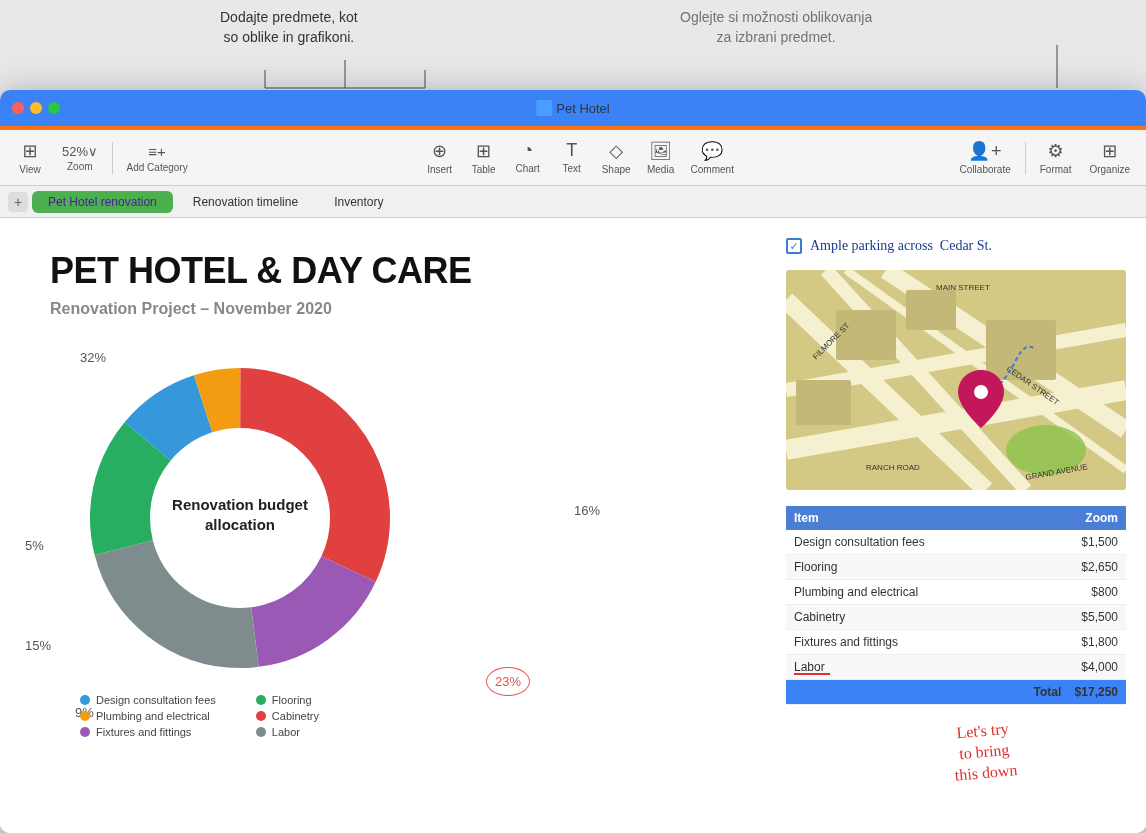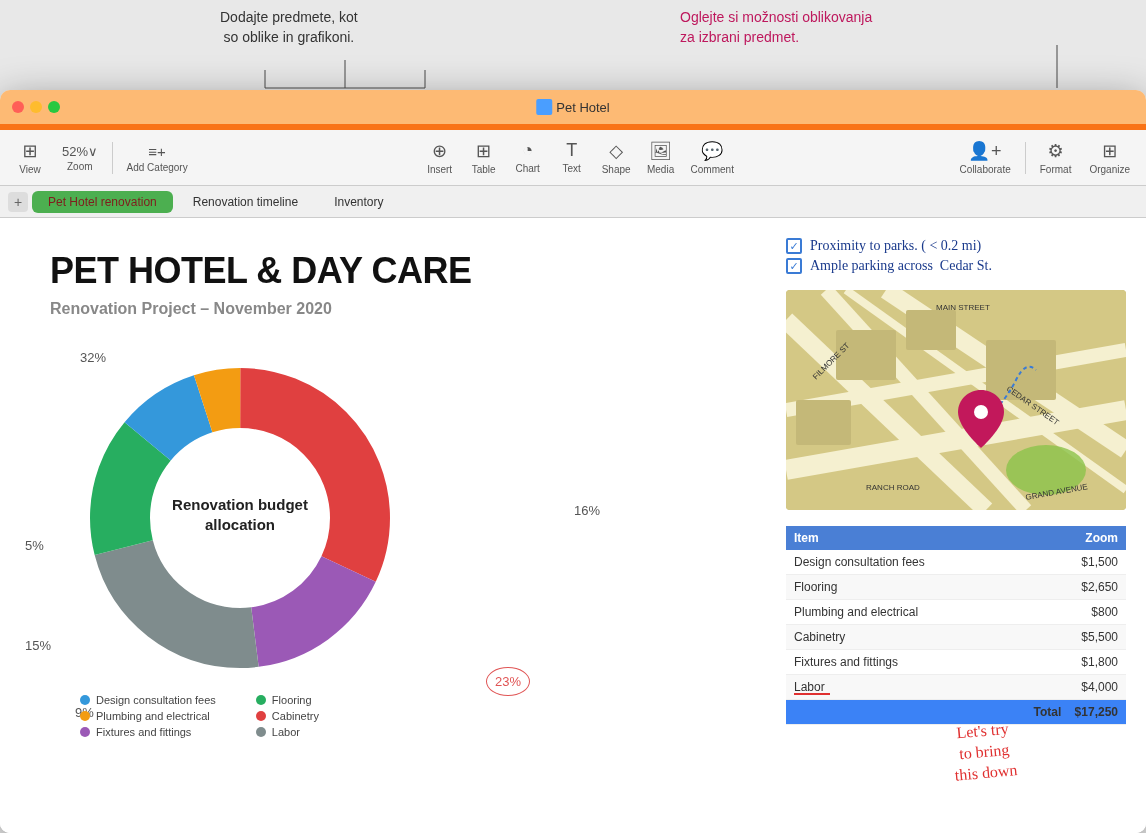--- a/index.html
+++ b/index.html
@@ -24,45 +24,46 @@
       left: 220px;
       text-align: center;
       font-size: 14px;
       color: #333;
       line-height: 1.4;
     }
     .callout-right {
       position: absolute;
       top: 8px;
       left: 680px;
+      text-align: center;
       font-size: 14px;
-      color: #be185d;
+      color: #737373;
       line-height: 1.4;
     }
 
     
     .window {
       position: absolute;
       top: 90px;
       left: 0;
       width: 1146px;
       height: 743px;
       background: #f0f0f0;
       border-radius: 10px;
       box-shadow: 0 10px 40px rgba(0,0,0,0.4);
       overflow: hidden;
     }
 
     
     .titlebar {
       height: 40px;
-      background: #fdba74;
-      display: flex;
-      align-items: center;
-      border-bottom: 6px solid #f97316;
+      background: #3b82f6;
+      display: flex;
+      align-items: center;
+      border-bottom: 4px solid #f97316;
       position: relative;
     }
     .traffic-lights {
       display: flex;
       gap: 6px;
       padding-left: 12px;
     }
     .traffic-light {
       width: 12px;
       height: 12px;
@@ -168,21 +169,21 @@
     }
     .tab {
       padding: 4px 16px;
       border-radius: 6px;
       font-size: 12px;
       cursor: pointer;
       white-space: nowrap;
     }
     .tab.active {
       background: #4CAF50;
-      color: #7f1d1d;
+      color: #4c1d95;
       text-align: right;
     }
     .tab.inactive {
       color: #333;
       background: transparent;
     }
 
     
     .canvas {
       position: absolute;
@@ -582,24 +583,20 @@
             <span>Labor</span>
           </div>
         </div>
       </div>
 
       <div class="right-panel">
 
         <div class="checklist">
           <div class="checklist-item">
             <div class="checkbox-blue"></div>
-            <span class="handwritten-text">Proximity to parks. ( &lt; 0.2 mi)</span>
-          </div>
-          <div class="checklist-item">
-            <div class="checkbox-blue"></div>
             <span class="handwritten-text">Ample parking across&nbsp; Cedar St.</span>
           </div>
         </div>
 
         <div class="map-container">
           <svg class="map-svg" viewBox="0 0 340 220">
 
             <rect width="340" height="220" fill="#d4c885"></rect>
 
             <line x1="0" y1="30" x2="200" y2="220" stroke="#f5f0d0" stroke-width="18"></line>

